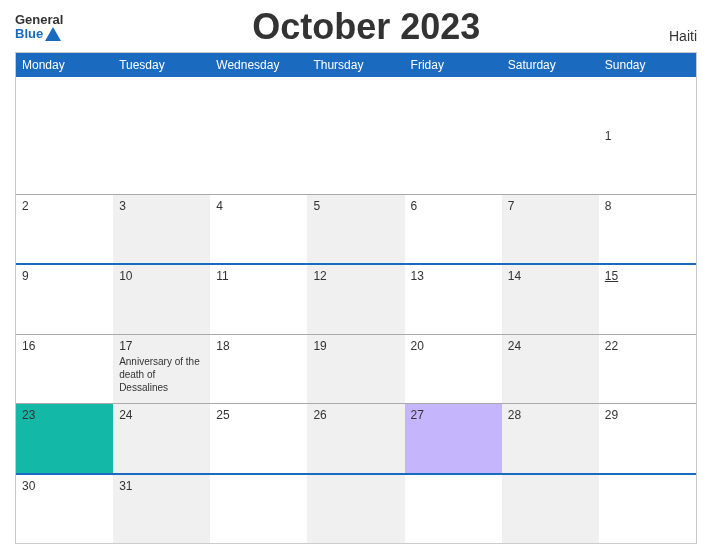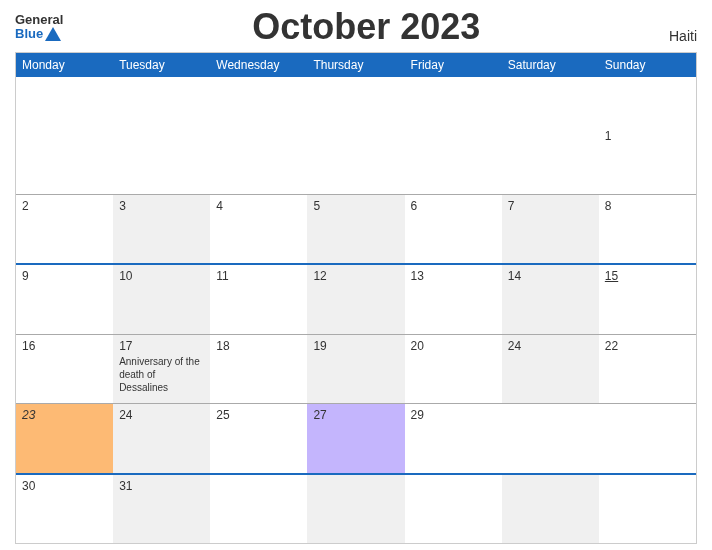--- a/index.html
+++ b/index.html
@@ -225,31 +225,37 @@
             <div class="day-num">20</div>
           </div>
           <div class="cell" style="background: rgb(240, 240, 240);">
             <div class="day-num">24</div>
           </div>
           <div class="cell" style="background: rgb(255, 255, 255);">
             <div class="day-num">22</div>
           </div>
         </div>
         <div class="week">
-          <div class="cell" style="background: #fdba74; font-style: italic;">
+          <div class="cell" style="background: #14b8a6;">
             <div class="day-num">23</div>
           </div>
           <div class="cell" style="background: rgb(240, 240, 240);">
             <div class="day-num">24</div>
           </div>
           <div class="cell" style="background: rgb(255, 255, 255);">
             <div class="day-num">25</div>
+          </div>
+          <div class="cell" style="background: rgb(240, 240, 240);">
+            <div class="day-num">26</div>
           </div>
           <div class="cell" style="background: #c4b5fd;">
             <div class="day-num">27</div>
+          </div>
+          <div class="cell" style="background: rgb(240, 240, 240);">
+            <div class="day-num">28</div>
           </div>
           <div class="cell" style="background: rgb(255, 255, 255);">
             <div class="day-num">29</div>
           </div>
         </div>
         <div class="week blue-top">
           <div class="cell" style="background: rgb(255, 255, 255);">
             <div class="day-num">30</div>
           </div>
           <div class="cell" style="background: rgb(240, 240, 240);">

